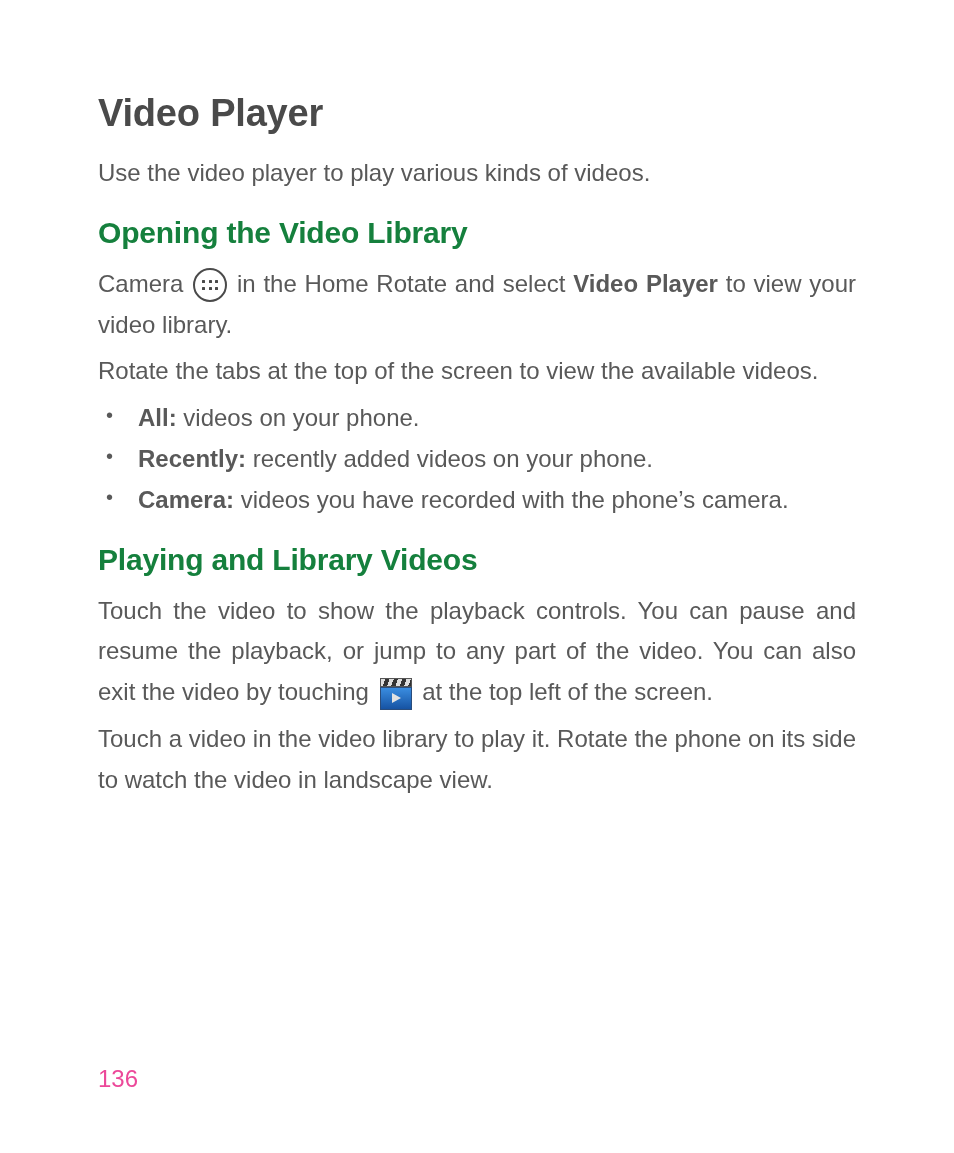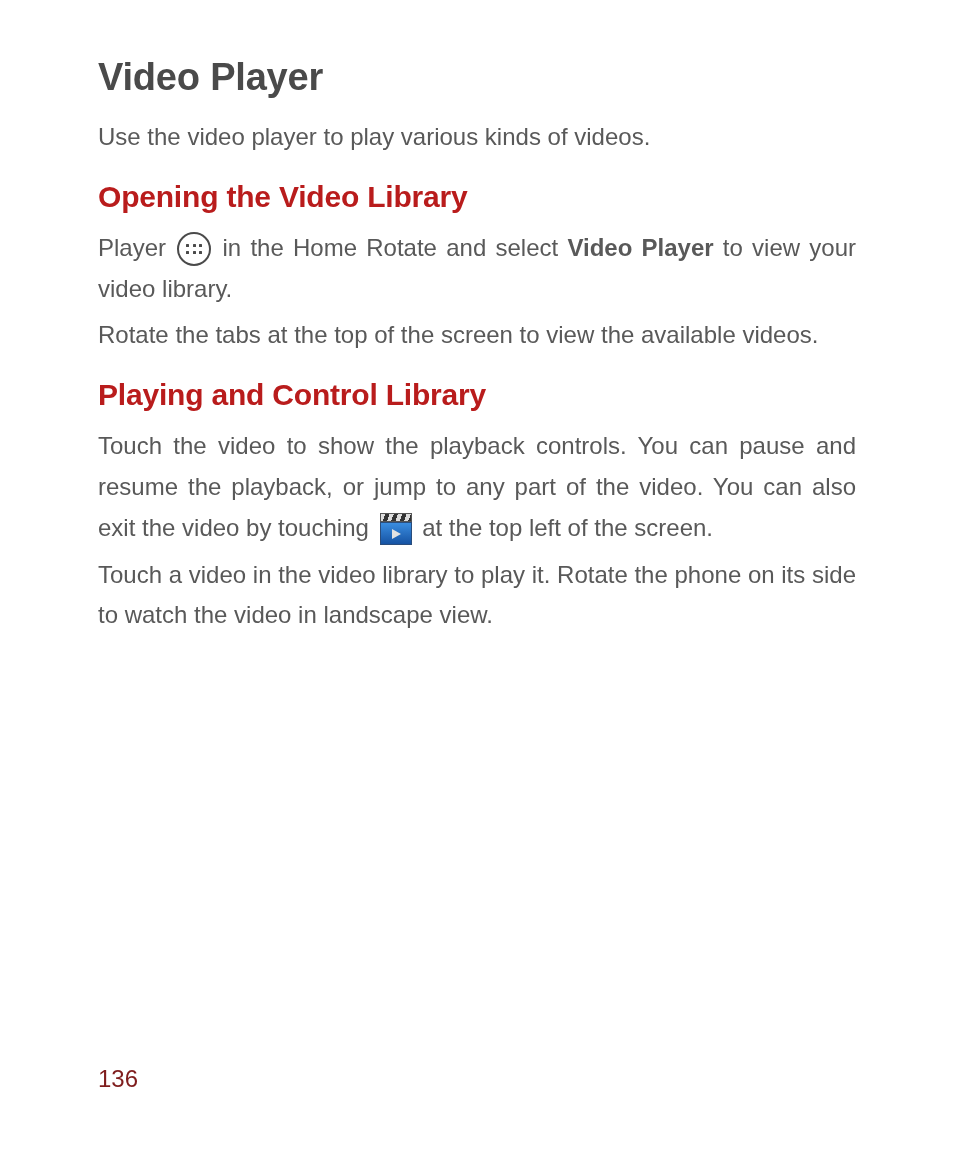--- a/index.html
+++ b/index.html
@@ -6,35 +6,35 @@
     margin: 0;
     padding: 0;
     background: #ffffff;
     color: #4a4a4a;
     font-family: Arial, Helvetica, sans-serif;
   }
   .page {
     width: 954px;
     height: 1153px;
     box-sizing: border-box;
-    padding: 56px 98px 50px 98px;
+    padding: 92px 98px 50px 98px;
     position: relative;
   }
   h1 {
     font-size: 38px;
     font-weight: bold;
     margin: 0 0 18px 0;
     color: #4a4a4a;
     letter-spacing: -0.2px;
   }
   h2 {
     font-size: 30px;
     font-weight: bold;
     margin: 22px 0 14px 0;
-    color: #b91c1c;
+    color: #15803d;
     letter-spacing: -0.2px;
   }
   p {
     font-size: 24px;
     line-height: 1.7;
     margin: 0 0 6px 0;
     color: #595959;
   }
   .justify {
     text-align: justify;
@@ -134,53 +134,64 @@
     border-top: 5px solid transparent;
     border-bottom: 5px solid transparent;
     border-left: 9px solid #e2e2e2;
     margin-left: 2px;
   }
   .page-number {
     position: absolute;
     bottom: 60px;
     left: 98px;
     font-size: 24px;
-    color: #7f1d1d;
+    color: #ec4899;
   }
 </style>
 </head>
 <body>
 
 <div class="page">
 
   <h1>Video Player</h1>
 
   <p>Use the video player to play various kinds of videos.</p>
 
   <h2>Opening the Video Library</h2>
 
   <p class="justify">
-    <span>Player </span>
+    <span>Camera </span>
     <span class="apps-icon">
       <span class="dots">
           <span></span>
           <span></span>
           <span></span>
           <span></span>
           <span></span>
           <span></span>
         </span>
     </span>
     <span> in the Home Rotate and select </span><span class="bold">Video Player</span><span> to view your video library.</span>
   </p>
 
   <p class="justify">Rotate the tabs at the top of the screen to view the available videos.</p>
 
-
-  <h2>Playing and Control Library</h2>
+  <ul class="bullets">
+    <li>
+      <span class="bold">All:</span><span> videos on your phone.</span>
+    </li>
+    <li>
+      <span class="bold">Recently:</span><span> recently added videos on your phone.</span>
+    </li>
+    <li>
+      <span class="bold">Camera:</span><span> videos you have recorded with the phone’s camera.</span>
+    </li>
+  </ul>
+
+  <h2>Playing and Library Videos</h2>
 
   <p class="justify">
     <span>Touch the video to show the playback controls. You can pause and resume the playback, or jump to any part of the video. You can also exit the video by touching </span>
     <span class="movie-icon">
       <span class="clap-top"></span>
       <span class="clap-body">
           <span class="play"></span>
         </span>
     </span>
     <span> at the top left of the screen.</span>

